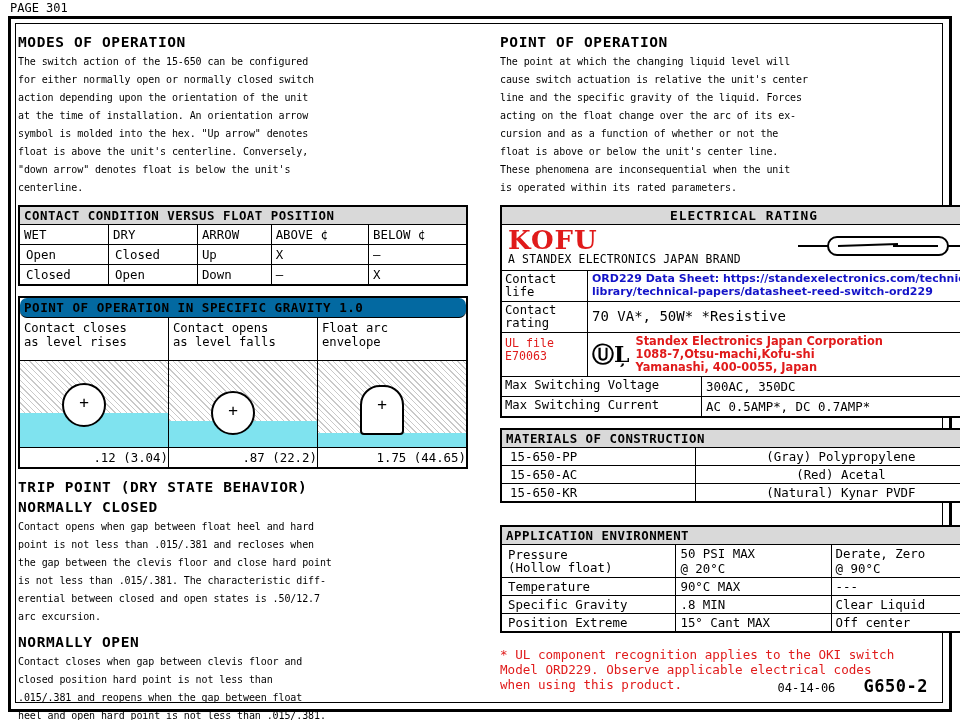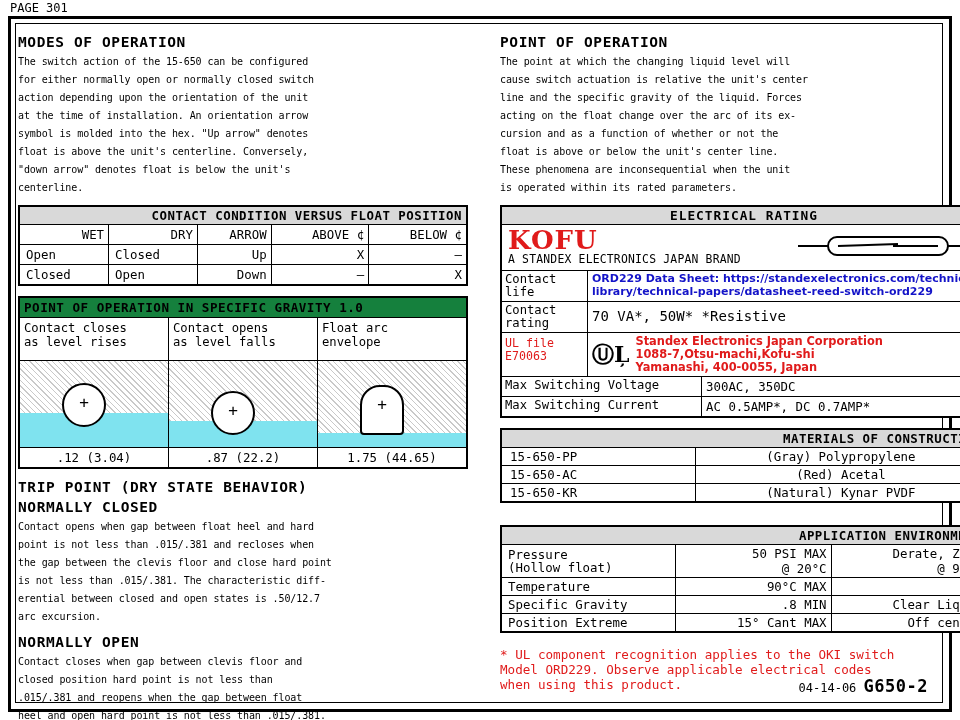--- a/index.html
+++ b/index.html
@@ -7,61 +7,61 @@
   .page{position:relative;width:960px;height:720px;box-sizing:border-box;}
   .page-label{position:absolute;left:10px;top:1px;font-size:12px;letter-spacing:0px;font-family:"DejaVu Sans Mono",monospace;}
   .frame{position:absolute;left:8px;top:16px;width:944px;height:696px;border:3px solid #000;box-sizing:border-box;}
   .inner{position:absolute;left:4px;top:4px;width:928px;height:680px;border:1px solid #000;box-sizing:border-box;}
   .col-left{position:absolute;left:2px;top:10px;width:450px;}
   .col-right{position:absolute;left:484px;top:10px;width:488px;}
   h2.sec{font-size:14.5px;font-weight:bold;margin:0 0 3px 0;letter-spacing:0.6px;}
   p.body{font-size:10px;line-height:18px;margin:0 0 8px 0;letter-spacing:-0.1px;white-space:pre-wrap;}
   
   table.t{border-collapse:collapse;border:2px solid #000;background:#fff;width:100%;}
-  table.t th,table.t td{border:1px solid #000;font-size:12.4px;padding:1px 4px;font-weight:normal;text-align:right;}
+  table.t th,table.t td{border:1px solid #000;font-size:12.4px;padding:1px 4px;font-weight:normal;text-align:left;}
   table.t th.hdr{font-weight:bold;letter-spacing:0.5px;background:#d9d9d9;}
   .tbl-wrap{margin-bottom:10px;}
   
   #contact-table td{height:17px;}
   #contact-table td.left{text-align:left;padding-left:6px;}
   
   .sg{border:2px solid #000;background:#fff;margin-bottom:10px;}
-  .sg-title{border-bottom:1px solid #000;font-size:12.6px;font-weight:bold;padding:2px 4px;letter-spacing:0.5px;background:#15803d;}
+  .sg-title{border-bottom:1px solid #000;font-size:12.6px;font-weight:bold;padding:2px 4px;letter-spacing:0.5px;background:#0369a1;border-radius:7px;}
   .sg-cols{display:flex;}
   .sg-col{flex:1;border-right:1px solid #000;}
   .sg-col:last-child{border-right:none;}
   .sg-cap{font-size:12.2px;line-height:14px;padding:3px 4px 4px 4px;height:42px;box-sizing:border-box;}
   .sg-art{position:relative;height:86px;border-top:1px solid #000;overflow:hidden;
      background:repeating-linear-gradient(45deg,#ffffff 0 3px,#c9c9c9 3px 4px);}
   .water{position:absolute;left:0;right:0;bottom:0;background:#7fe3ef;}
   .floatc{position:absolute;width:40px;height:40px;border:2px solid #000;border-radius:50%;background:#fff;}
   .floatc:after{content:"+";position:absolute;left:0;right:0;top:8px;text-align:center;font-size:16px;}
   .floatcap{position:absolute;width:40px;height:46px;border:2px solid #000;border-radius:20px 20px 4px 4px;background:#fff;}
   .floatcap:after{content:"+";position:absolute;left:0;right:0;top:8px;text-align:center;font-size:16px;}
   .sg-dims{display:flex;border-top:1px solid #000;}
-  .sg-dim{flex:1;text-align:center;font-size:12.4px;padding:2px 0;border-right:1px solid #000;}
+  .sg-dim{flex:1;text-align:right;font-size:12.4px;padding:2px 0;border-right:1px solid #000;}
   .sg-dim:last-child{border-right:none;}
   
   .er{border:2px solid #000;margin-bottom:10px;background:#fff;}
   .er-title{text-align:center;font-size:12.8px;font-weight:bold;letter-spacing:1px;border-bottom:1px solid #000;background:#d9d9d9;padding:1px 0;}
   .er-brand{display:flex;align-items:center;border-bottom:1px solid #000;padding:2px 6px 3px 6px;position:relative;height:46px;box-sizing:border-box;}
   .kofu{font-family:"DejaVu Serif","Liberation Serif",serif;font-weight:bold;font-size:26px;color:#e01b1b;line-height:24px;letter-spacing:1px;}
   .brandline{font-size:11.4px;letter-spacing:0.2px;}
   .switchart{position:absolute;right:8px;top:8px;width:180px;height:26px;}
   .er-row{display:flex;border-bottom:1px solid #000;}
   .er-row:last-child{border-bottom:none;}
   .er-lbl{width:86px;border-right:1px solid #000;font-size:12.2px;line-height:13px;padding:2px 3px;box-sizing:border-box;}
   .er-val{flex:1;font-size:12.4px;padding:2px 4px;box-sizing:border-box;}
   .bluelink{color:#1414c8;font-size:11px;line-height:12.5px;font-family:"DejaVu Sans","Liberation Sans",sans-serif;font-weight:bold;}
   .ulfile{color:#e01b1b;font-size:11.6px;line-height:13px;}
   .ul-logo{font-family:"DejaVu Serif",serif;font-weight:bold;font-size:22px;}
   .redbold{color:#e01b1b;font-size:11.4px;line-height:13px;font-family:"DejaVu Sans","Liberation Sans",sans-serif;font-weight:bold;}
   .note{color:#e01b1b;font-size:12.6px;line-height:15px;margin-top:14px;white-space:pre-wrap;}
   .footer{position:absolute;right:14px;bottom:6px;font-size:12px;}
-  .footer .code{font-size:17px;font-weight:bold;letter-spacing:0.5px;}
+  .footer .code{font-size:17px;font-weight:bold;letter-spacing:0.5px;margin-left:21px;}
   .mat td.l{text-align:left;padding-left:8px;}
   .mat td.r{text-align:center;}
   .ae td{text-align:center;}
   .ae td.l{text-align:left;padding-left:6px;line-height:13px;border-radius:11px;}
 </style>
 </head>
 <body>
 
 <div class="page">
   <div class="page-label">PAGE 301</div>

